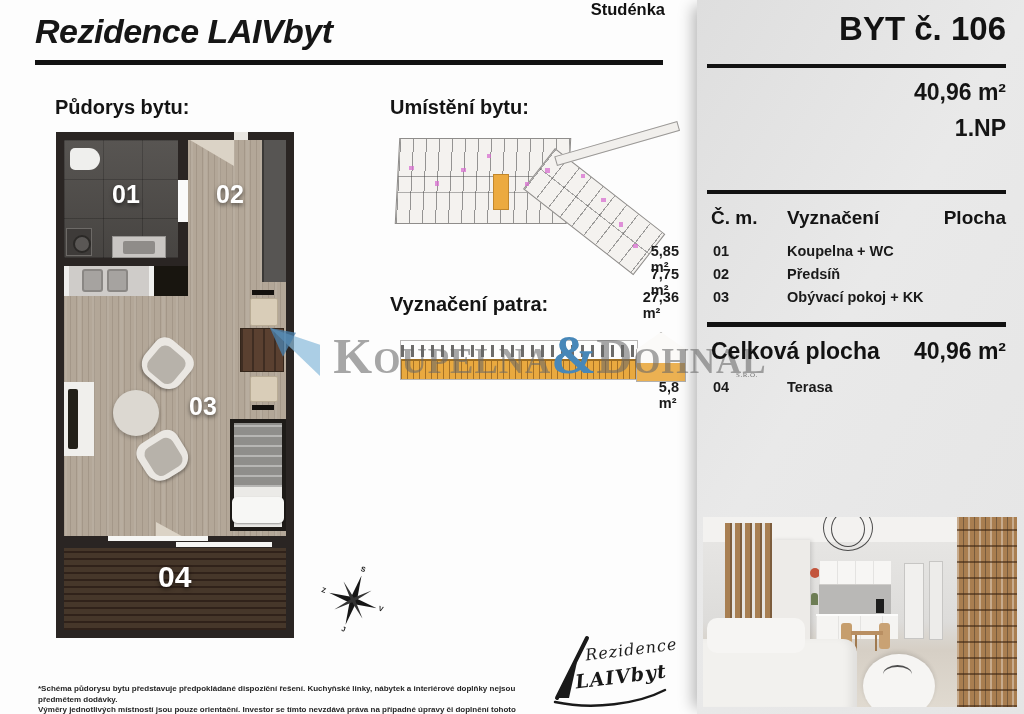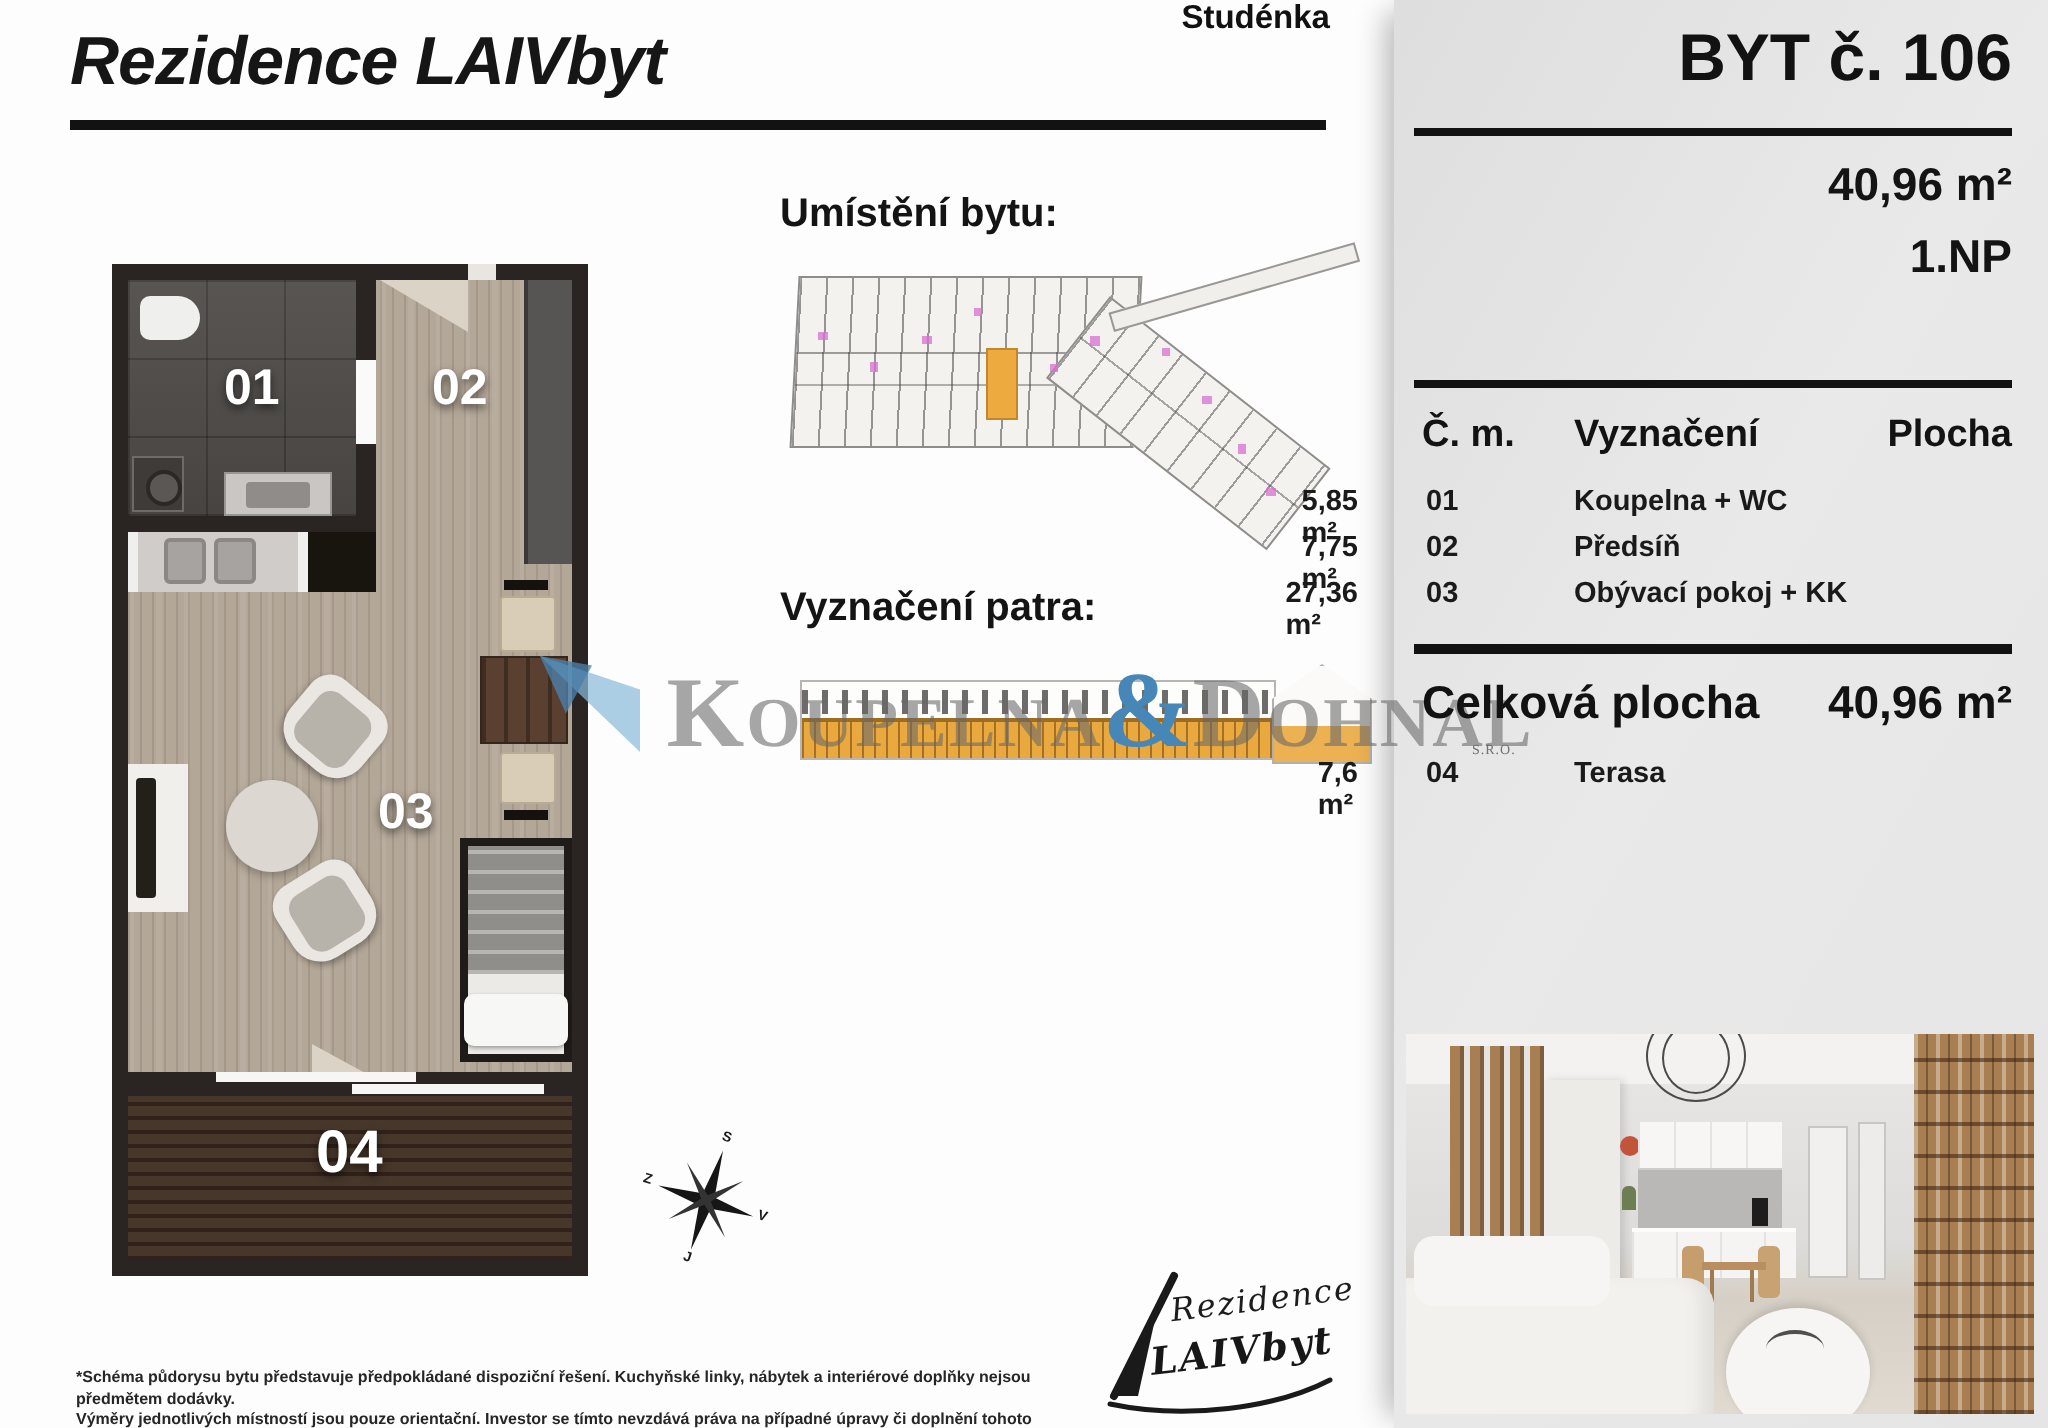--- a/index.html
+++ b/index.html
@@ -178,20 +178,21 @@
   .ph-ottoman::after { content:''; position:absolute; left:28%; top:18%; width:40%; height:26%; border-top:2px solid #4e4e4e; border-radius:50%; }
 </style>
 </head>
 <body>
 
 <div class="main">
   <div class="hdr-title">Rezidence LAIVbyt</div>
   <div class="hdr-city">Studénka</div>
   <div class="hdr-rule"></div>
 
+  <div class="sec-h h-plan">Půdorys bytu:</div>
   <div class="sec-h h-floor">Vyznačení patra:</div>
   <div class="sec-h h-loc">Umístění bytu:</div>
 
   <div class="plan">
     <div class="plan-floor wood"></div>
     <div class="bathroom">
       <div class="toilet"></div>
       <div class="washer"></div>
       <div class="bsink"></div>
     </div>
@@ -317,21 +318,21 @@
     <span class="p-cell-area">27,36 m²</span>
   </div>
 
   <div class="p-rule pr3"></div>
   <div class="p-total-label">Celková plocha</div>
   <div class="p-total-value">40,96 m²</div>
 
   <div class="p-row row4x">
     <span class="p-cell-num">04</span>
     <span class="p-cell-name">Terasa</span>
-    <span class="p-cell-area">7,6 m²</span>
+    <span class="p-cell-area">5,8 m²</span>
   </div>
 
   <div class="photo">
     <div class="ph-ceil"></div>
     <div class="ph-pendant">
       <div class="ph-ring ph-r1"></div>
         <div class="ph-ring ph-r2"></div>
     </div>
     <div class="ph-slats"></div>
     <div class="ph-wallcol"></div>

